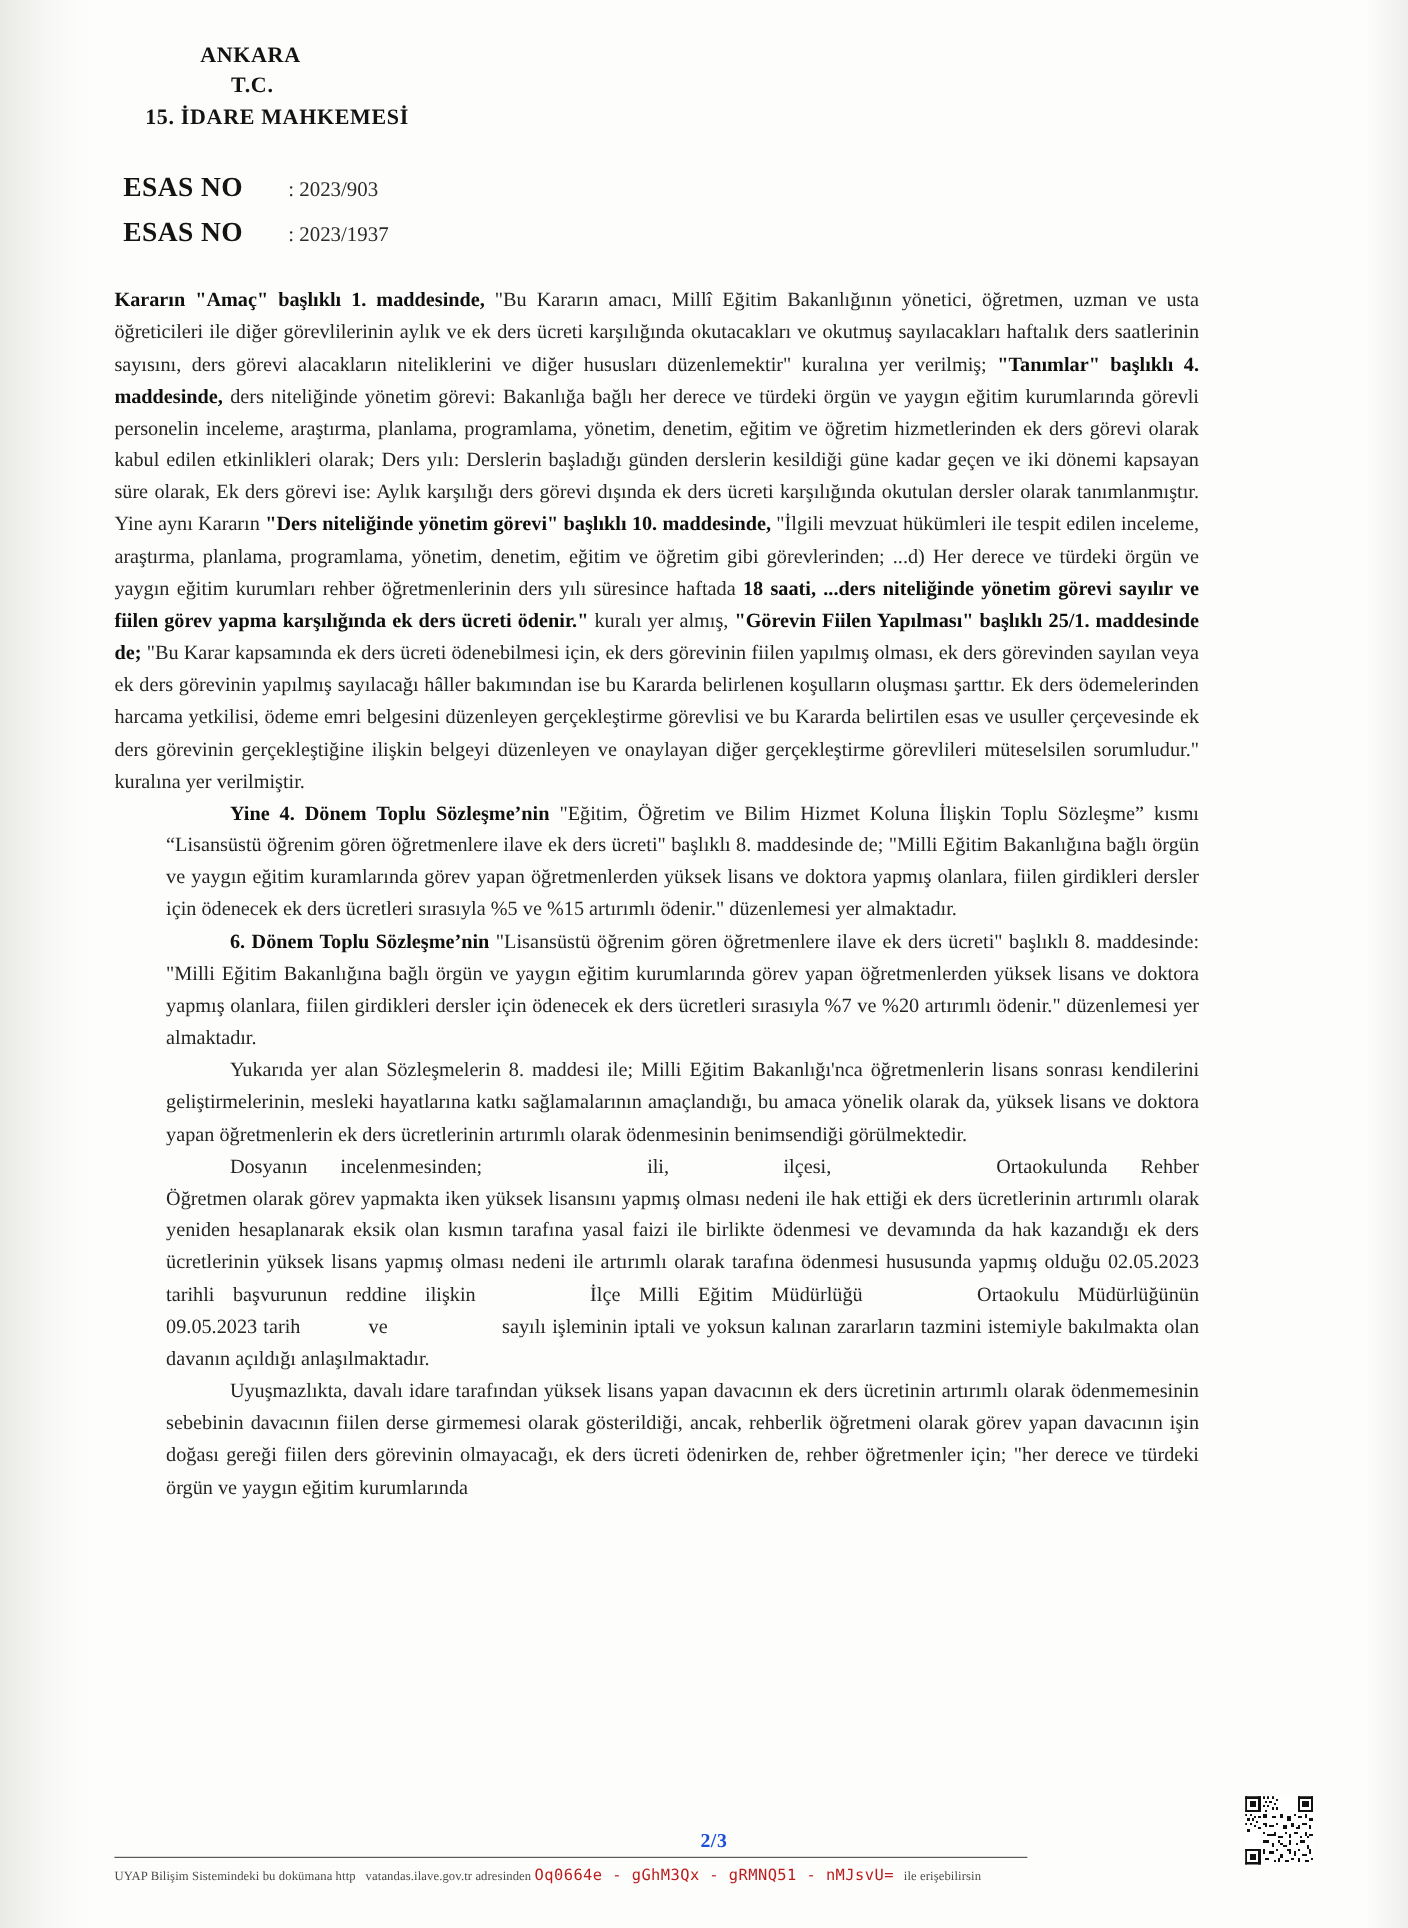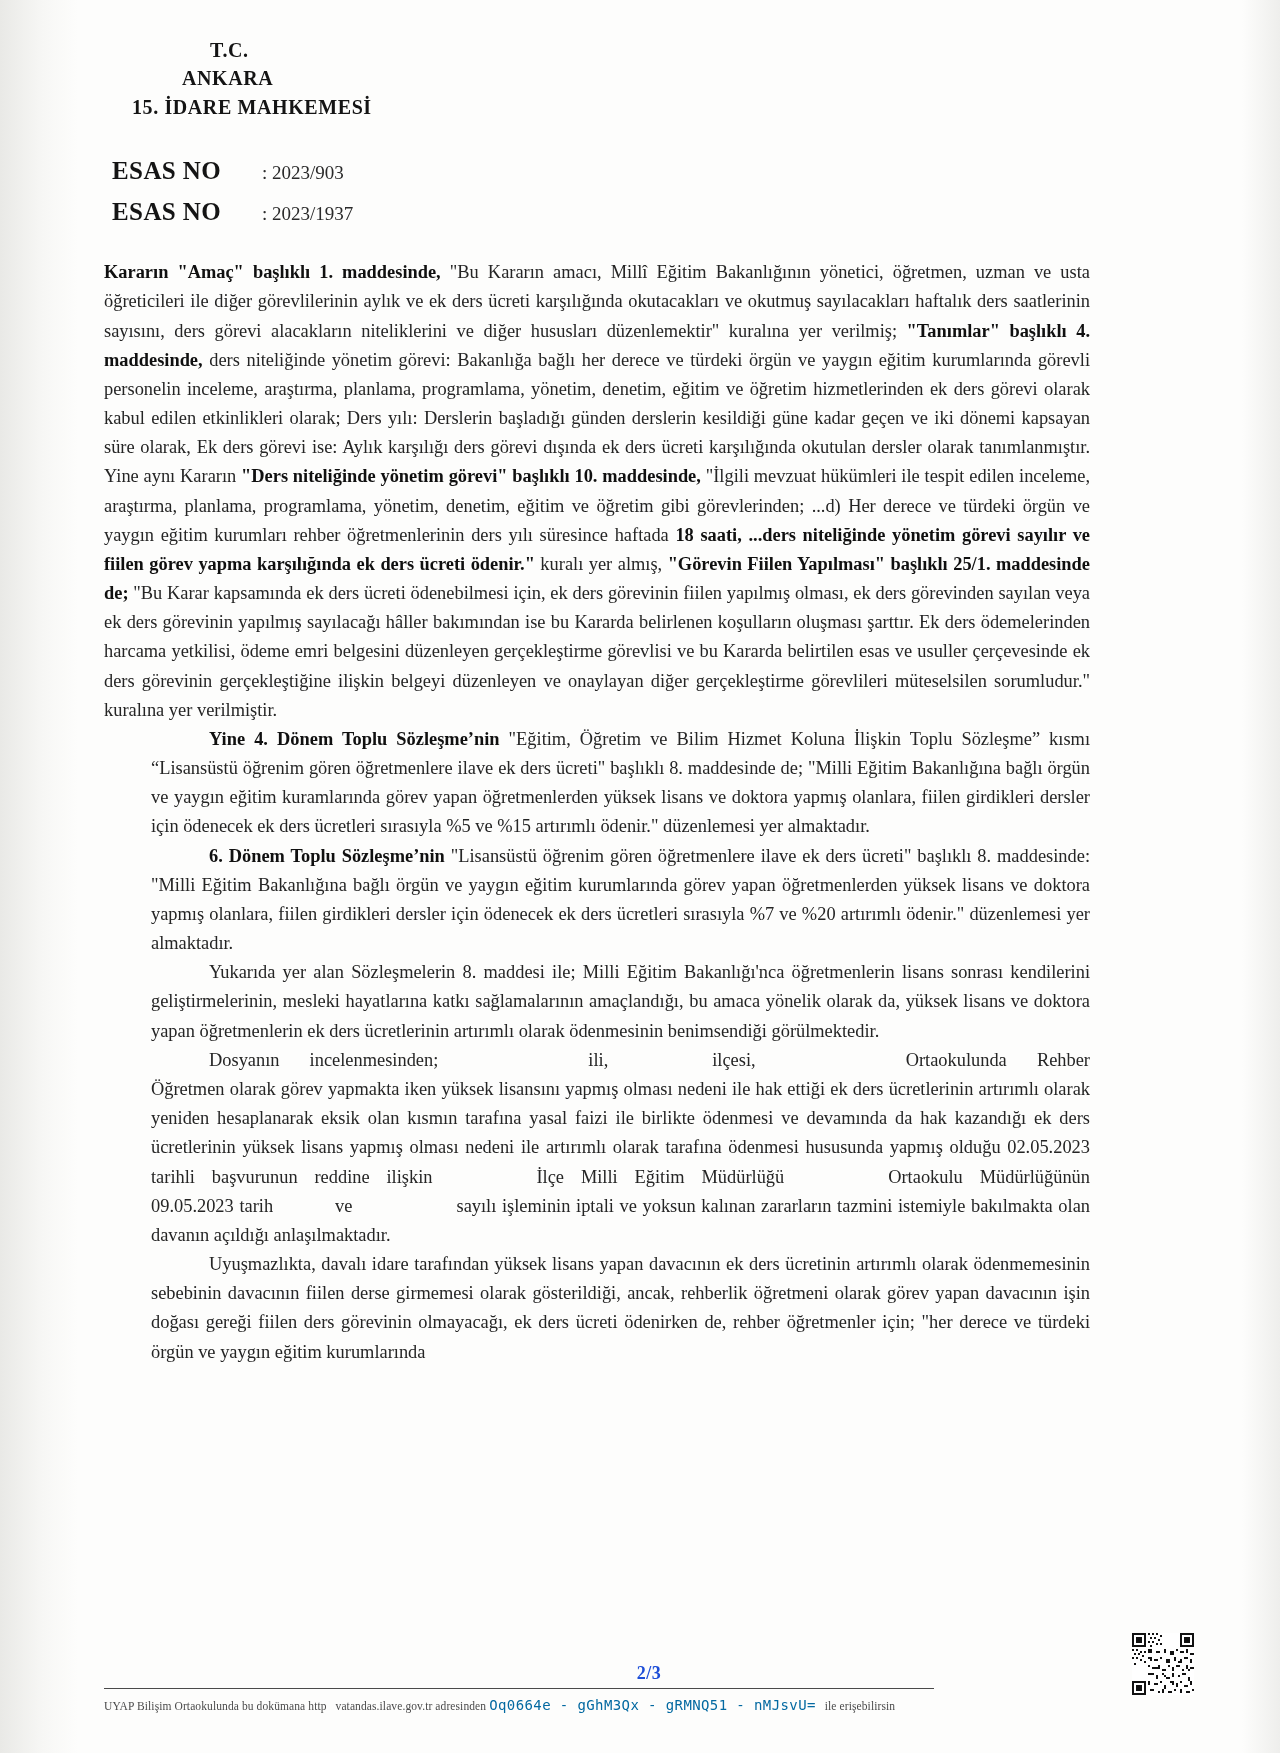--- a/index.html
+++ b/index.html
@@ -131,42 +131,42 @@
   .footer-text {
     font-size: 11.5px;
     color: #4a4a4a;
     letter-spacing: 0.1px;
     white-space: nowrap;
     font-family: "Liberation Serif", "DejaVu Serif", serif;
   }
   .footer-text .code {
     font-family: "DejaVu Sans Mono", "Liberation Mono", monospace;
     font-size: 14px;
-    color: #0369a1;
+    color: #b91c1c;
     letter-spacing: 0.4px;
   }
   .qr {
     position: absolute;
     right: 0;
     bottom: 18px;
     width: 62px;
     height: 62px;
   }
   .qr svg { display: block; }
 </style>
 </head>
 <body>
 
 <div class="page">
 
   <div class="content">
 
     <div class="court-header">
+      <div class="court-line l2">ANKARA</div>
       <div class="court-line l1">T.C.</div>
-      <div class="court-line l2">ANKARA</div>
       <div class="court-line l3">15. İDARE MAHKEMESİ</div>
     </div>
 
     <div class="case-block">
       <div class="case-row">
         <span class="case-label">ESAS NO</span>
         <span class="case-value">: 2023/903</span>
       </div>
       <div class="case-row">
         <span class="case-label">ESAS NO</span>
@@ -188,21 +188,21 @@
 
       <p class="ind">Uyuşmazlıkta, davalı idare tarafından yüksek lisans yapan davacının ek ders ücretinin artırımlı olarak ödenmemesinin sebebinin davacının fiilen derse girmemesi olarak gösterildiği, ancak, rehberlik öğretmeni olarak görev yapan davacının işin doğası gereği fiilen ders görevinin olmayacağı, ek ders ücreti ödenirken de, rehber öğretmenler için; "her derece ve türdeki örgün ve yaygın eğitim kurumlarında</p>
 
     </div>
   </div>
 
   <div class="footer">
     <div class="page-num">2/3</div>
     <div class="footer-rule"></div>
     <div class="footer-text">
-      <span>UYAP Bilişim Ortaokulunda bu dokümana http</span>
+      <span>UYAP Bilişim Sistemindeki bu dokümana http</span>
       <span>&nbsp;</span>
       <span>vatandas.ilave.gov.tr adresinden</span>
       <span class="code">Oq0664e  -  gGhM3Qx  -  gRMNQ51  -  nMJsvU=</span>
       <span>&nbsp;</span>
       <span>ile erişebilirsin</span>
     </div>
 
     <div class="qr">
       <svg width="62" height="62" viewBox="0 0 31 31" shape-rendering="crispEdges">
         <rect width="31" height="31" fill="#ffffff"></rect>

